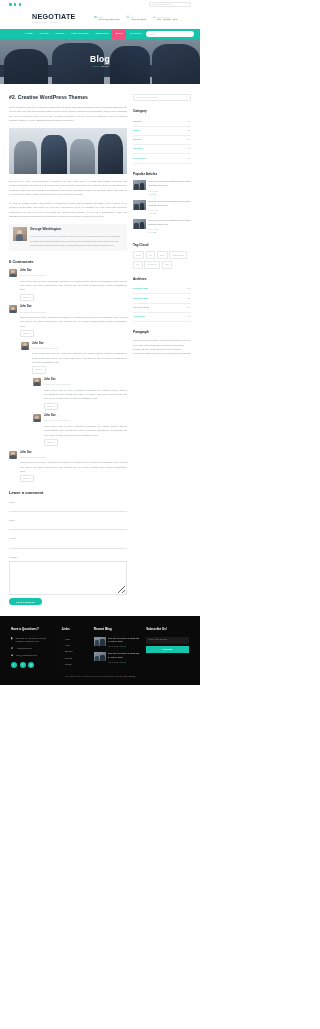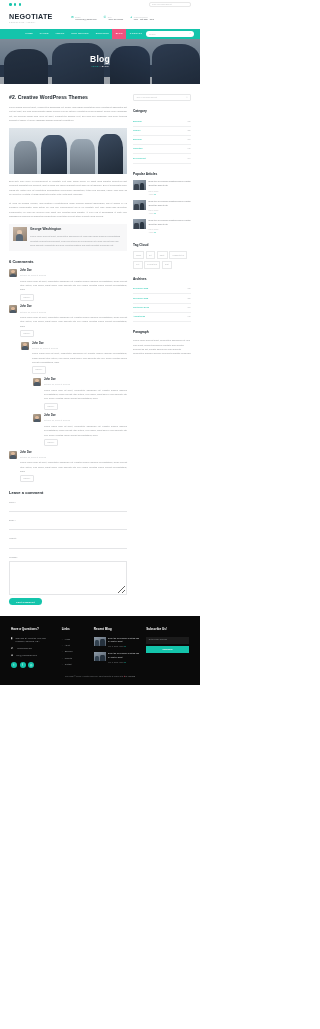--- a/index.html
+++ b/index.html
@@ -20,21 +20,21 @@
   .social-mini i {
     width:2.6px; height:2.6px; border-radius:50%;
     background:#17c5ac; display:block;
   }
   .top-search {
     margin-left:auto; width:42px; height:4.2px; border:0.4px solid #e7e7e7; border-radius:2px;
     font-size:1.9px; color:#c0c2c4; display:flex; align-items:center; padding:0 2px;
   }
 
   
-  .header { background:#fff; padding:4px 9px 5px; display:flex; align-items:center; }
+  .header { background:#fff; padding:4px 9px 5px; display:flex; align-items:center;margin-left:23px; }
   .logo-wrap { width:56px; }
   .logo { font-size:7.2px; font-weight:700; letter-spacing:.25px; color:#1d2732; line-height:1; }
   .logo-sub { font-size:1.7px; letter-spacing:.5px; color:#b4b7ba; margin-top:1.1px; }
   .contact-row { display:flex; gap:7px; margin-left:6px; flex:1; }
   .contact { display:flex; gap:1.6px; align-items:flex-start; }
   .c-icon { color:#17c5ac; font-size:3.2px; line-height:1; margin-top:.6px; }
   .c-lbl { font-size:1.85px; color:#b9bcbf; letter-spacing:.15px; line-height:1.5; }
   .c-val { font-size:2.15px; color:#5f6368; line-height:1.5; }
 
   

